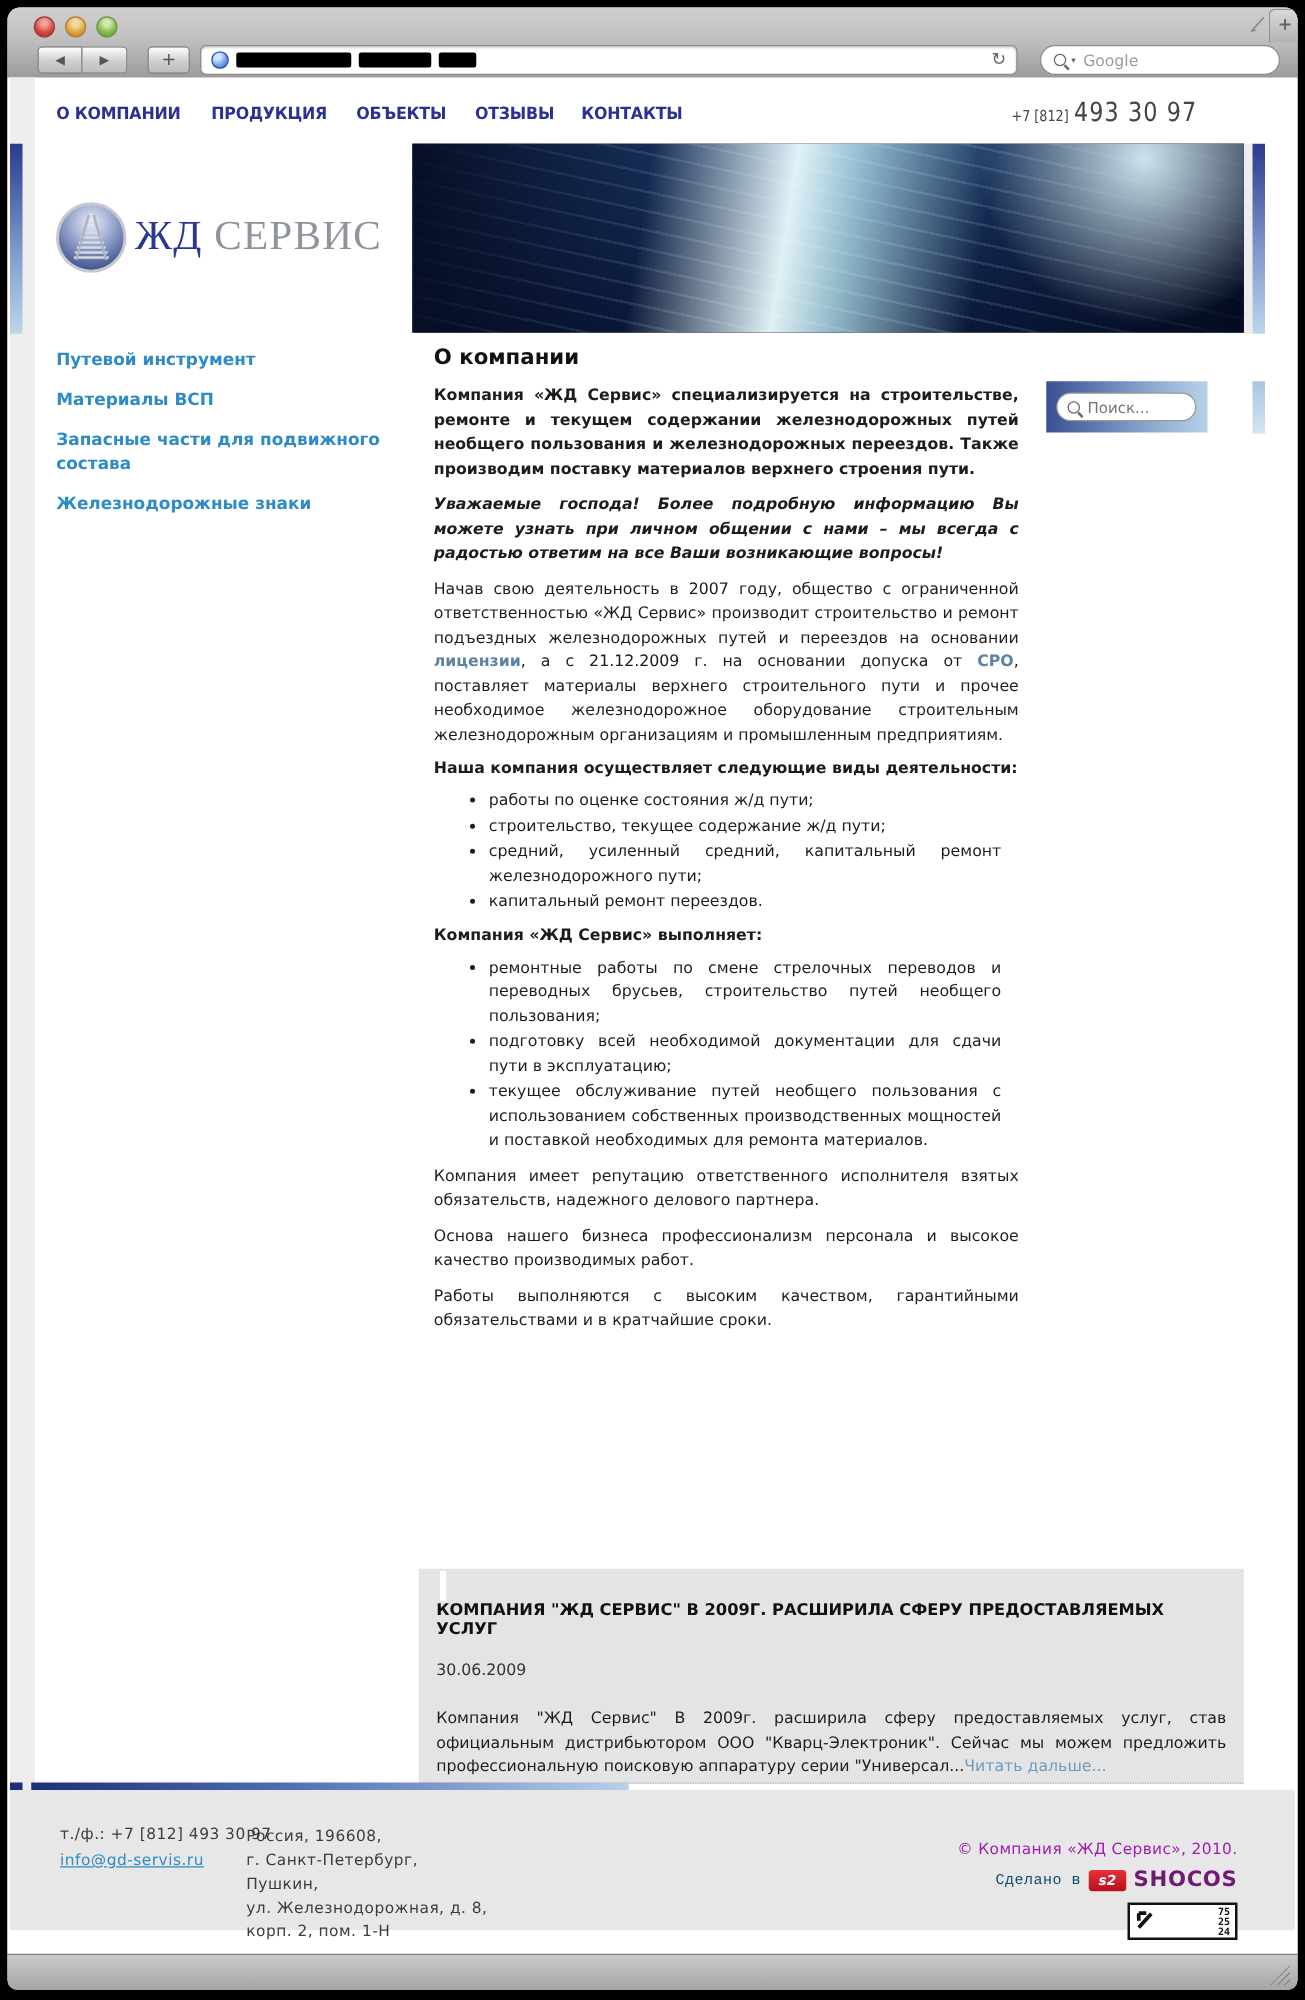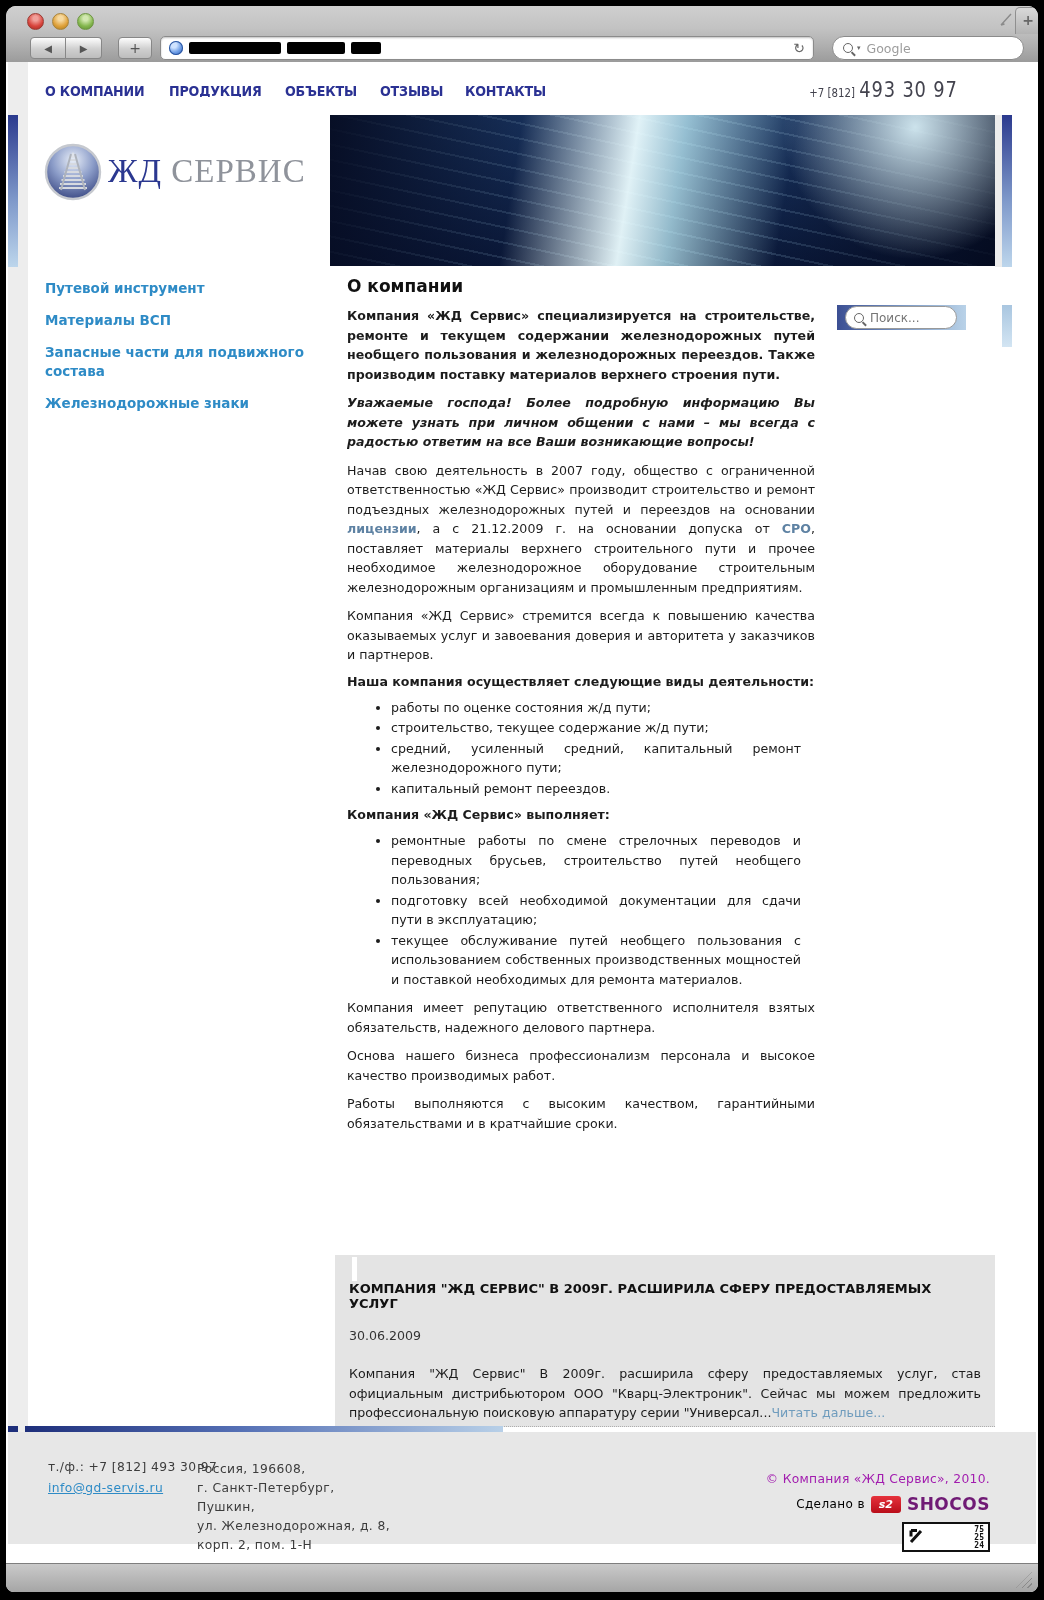--- a/index.html
+++ b/index.html
@@ -58,34 +58,34 @@
             text-decoration:none;transform:scaleX(0.94);transform-origin:left;display:inline-block;}
   .phone{right:86px;top:78px;color:#43434e;white-space:nowrap;transform:scaleX(0.85);transform-origin:right;}
   .phone .pfx{font-size:12px;}
   .phone .num{font-size:21px;letter-spacing:1px;}
 
   .vbar{width:10px;background:linear-gradient(#2b3a8e,#7d97c9 55%,#bdd6ec);}
   .vbar-l{left:8px;top:115px;height:152px;}
   .vbar-r{left:1002px;top:115px;height:152px;}
   .vbar-r2{left:1002px;top:305px;height:42px;background:linear-gradient(#a9c6e0,#d3e5f3);}
 
-  .logoarea{left:28px;top:97px;width:266px;height:152px;background:#fff;}
+  .logoarea{left:28px;top:115px;width:266px;height:152px;background:#fff;}
   .logotext{position:absolute;left:80px;top:56px;font-family:"Liberation Serif",serif;
             font-size:33px;letter-spacing:1px;white-space:nowrap;}
   .logotext .zd{color:#2b3890;}
   .logotext .sv{color:#8f939b;}
 
   .banner{left:330px;top:115px;width:665px;height:151px;background-color:#0c1a38;
     background-image:
       radial-gradient(circle at 88% 8%,rgba(225,248,255,.9),transparent 22%),
       linear-gradient(99deg,rgba(6,12,34,.95) 0%,rgba(10,25,60,.35) 28%,rgba(235,252,255,.95) 45%,rgba(180,225,238,.8) 52%,rgba(12,32,72,.25) 68%,rgba(4,10,30,.9) 100%),
       repeating-linear-gradient(12deg,transparent 0 13px,rgba(165,205,228,.22) 13px 15px),
       linear-gradient(180deg,#1d3a66,#091431);}
 
-  .searchpanel{left:837px;top:305px;width:129px;height:25px;
+  .searchpanel{left:837px;top:305px;width:129px;height:41px;
                background:linear-gradient(90deg,#3b4f93,#7e9cc7 55%,#b9d2e8);
                display:flex;align-items:center;padding-left:8px;box-sizing:border-box;}
   .sinput{width:112px;height:23px;background:#fff;border:1px solid #999;border-radius:12px;
           display:flex;align-items:center;padding:0 8px;gap:4px;box-sizing:border-box;}
   .sinput input{font-size:12px;color:#555;}
 
   .sidebar{left:45px;top:279px;width:300px;}
   .sidebar a{display:block;color:#2e8bc6;font-weight:bold;font-size:13.5px;line-height:19px;
              text-decoration:none;margin-bottom:13px;}
 
@@ -114,21 +114,21 @@
   .tick1{left:48px;top:1432px;width:3px;height:15px;background:#4d66b0;}
   .tick2{left:196px;top:1432px;width:3px;height:15px;background:#7d96c8;}
 
   .footer{left:8px;top:1432px;width:1028px;height:112px;background:#e7e7e7;}
   .fcol1{position:absolute;left:40px;top:28px;font-size:12.3px;color:#3c3c3c;letter-spacing:.4px;}
   .fcol1 a{display:block;margin-top:7px;color:#2e8bc6;text-decoration:underline;font-size:12.3px;}
   .fcol2{position:absolute;left:189px;top:28px;font-size:12.3px;color:#3c3c3c;letter-spacing:.4px;line-height:19px;}
   .fright{position:absolute;right:46px;top:40px;text-align:right;}
   .copy{font-size:12.3px;color:#a21caf;letter-spacing:.3px;}
   .madeby{margin-top:8px;display:flex;align-items:center;justify-content:flex-end;gap:6px;}
-  .madeby .lbl{font-size:12px;color:#000000;letter-spacing:.4px;}
+  .madeby .lbl{font-size:12px;color:#0c4a6e;letter-spacing:.4px;font-family:Liberation Mono, monospace;}
   .s2{width:30px;height:17px;background:linear-gradient(#e6323c,#b90e1a);border-radius:3px;
       color:#fff;font-weight:bold;font-style:italic;font-size:11px;text-align:center;line-height:17px;}
   .shocos{font-size:17px;font-weight:700;color:#701a75;letter-spacing:.5px;}
   .counter{position:absolute;right:46px;top:90px;width:88px;height:30px;border:2px solid #111;
            background:#fff;box-sizing:border-box;}
   .counter svg{position:absolute;left:4px;top:3px;}
   .cnums{position:absolute;right:4px;top:2px;text-align:right;
          font-family:"DejaVu Sans Mono",monospace;font-size:8px;line-height:8px;font-weight:bold;color:#111;}
 
   .statusbar{left:0;top:1563px;width:1044px;height:29px;border-top:1px solid #7e7e7e;
@@ -238,21 +238,20 @@
     <a href="#">Материалы ВСП</a>
     <a href="#">Запасные части для подвижного состава</a>
     <a href="#">Железнодорожные знаки</a>
   </div>
 
   <div class="abs main">
     <h1>О компании</h1>
     <p class="b">Компания «ЖД Сервис» специализируется на строительстве, ремонте и текущем содержании железнодорожных путей необщего пользования и железнодорожных переездов. Также производим поставку материалов верхнего строения пути.</p>
     <p class="bi">Уважаемые господа! Более подробную информацию Вы можете узнать при личном общении с нами – мы всегда с радостью ответим на все Ваши возникающие вопросы!</p>
     <p><span>Начав свою деятельность в 2007 году, общество с ограниченной ответственностью «ЖД Сервис» производит строительство и ремонт подъездных железнодорожных путей и переездов на основании </span><a class="tlink" href="#">лицензии</a><span>, а с 21.12.2009 г. на основании допуска от </span><a class="tlink" href="#">СРО</a><span>, поставляет материалы верхнего строительного пути и прочее необходимое железнодорожное оборудование строительным железнодорожным организациям и промышленным предприятиям.</span></p>
-    <p>Компания «ЖД Сервис» стремится всегда к повышению качества оказываемых услуг и завоевания доверия и авторитета у заказчиков и партнеров.</p>
     <h2>Наша компания осуществляет следующие виды деятельности:</h2>
     <ul>
       <li>работы по оценке состояния ж/д пути;</li>
       <li>строительство, текущее содержание ж/д пути;</li>
       <li>средний, усиленный средний, капитальный ремонт железнодорожного пути;</li>
       <li>капитальный ремонт переездов.</li>
     </ul>
     <h2>Компания «ЖД Сервис» выполняет:</h2>
     <ul>
       <li>ремонтные работы по смене стрелочных переводов и переводных брусьев, строительство путей необщего пользования;</li>

